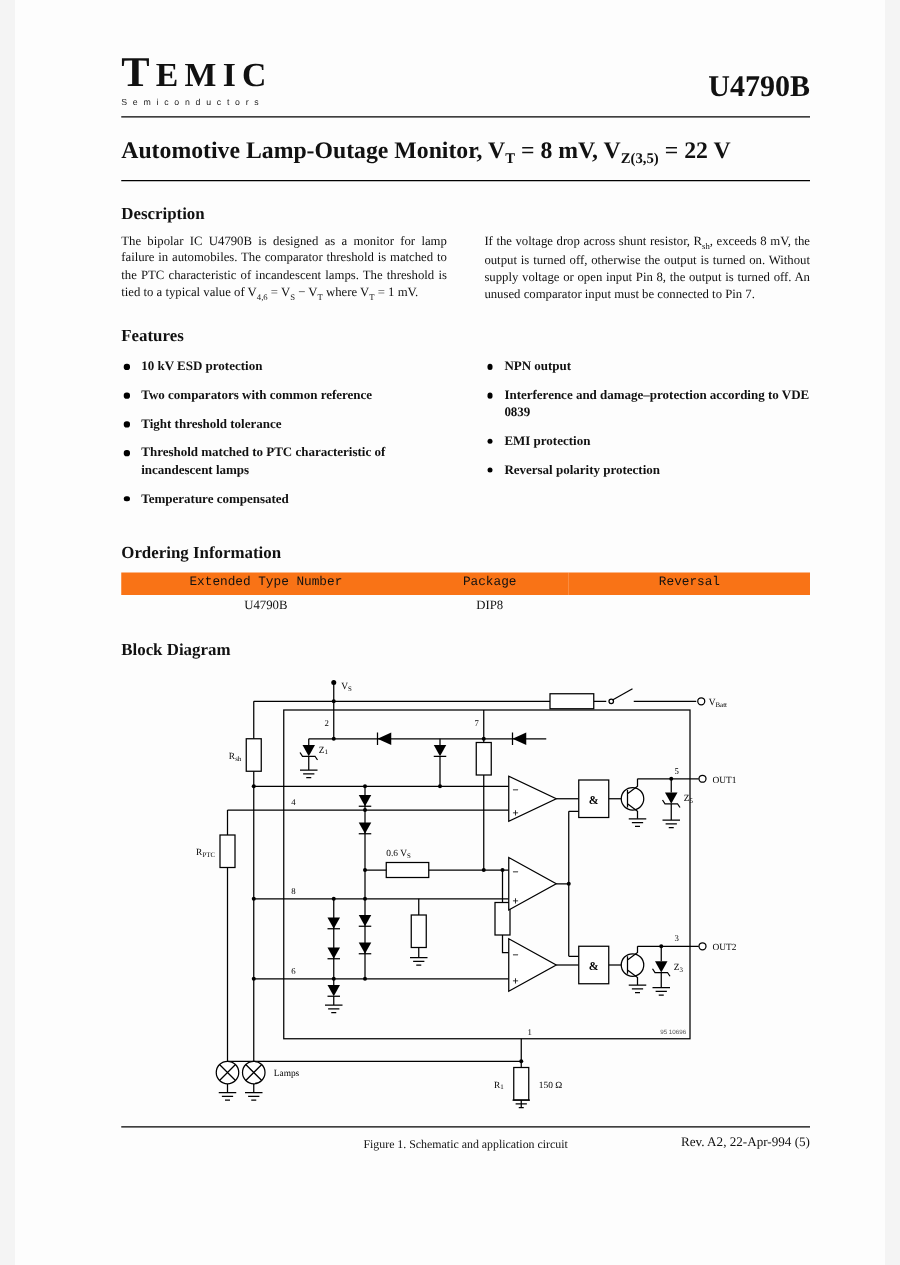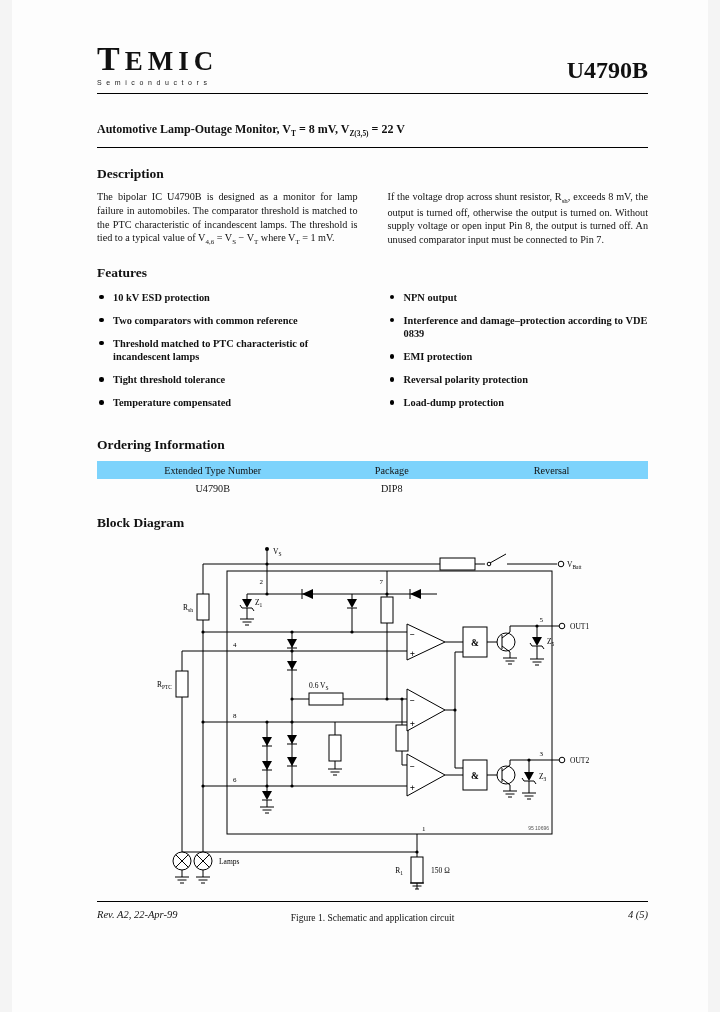--- a/index.html
+++ b/index.html
@@ -16,51 +16,51 @@
   
   .masthead{display:flex;justify-content:space-between;align-items:flex-end;height:60px;}
   .logo{font-weight:bold;letter-spacing:5px;line-height:1;}
   .logo .logo-t{font-size:34px;}
   .logo .logo-rest{font-size:27px;}
   .logo-sub{font-size:7px;letter-spacing:4.6px;margin-top:3px;font-family:"Liberation Sans",sans-serif;color:#222;}
   .part-number{font-size:24px;font-weight:bold;padding-bottom:2px;}
   .rule{border:none;border-top:1.6px solid #000;margin:7px 0 0 0;}
   .rule-thin{border:none;border-top:1.2px solid #000;margin:0;}
   
-  .doc-title{font-size:12px;font-weight:bold;margin:28px 0 9px 0;}
+  .doc-title{font-size:19px;font-weight:bold;margin:16px 0 9px 0;}
   .doc-title sub{font-size:0.62em;}
   
   h2.sec{font-size:13.5px;font-weight:bold;margin:18px 0 8px 0;}
   .cols{display:flex;gap:30px;}
   .col{flex:1;}
   .body-text{font-size:10.2px;line-height:1.34;text-align:justify;margin:0;}
   .body-text sub{font-size:0.68em;}
   
   .feat-list{list-style:none;margin:2px 0 0 0;padding:0;font-size:10.4px;font-weight:bold;}
   .feat-list li{position:relative;padding-left:16px;margin-bottom:9.5px;line-height:1.3;}
   .blt{position:absolute;left:2px;top:4px;width:4.5px;height:4.5px;background:#000;border-radius:50%;}
   
   table.order{width:100%;border-collapse:collapse;font-size:10.2px;margin-top:2px;}
-  table.order th{background:#7dd3fc;font-weight:normal;padding:2px 4px;height:14px;}
+  table.order th{background:#f97316;font-weight:normal;padding:2px 4px;height:14px;font-family:Liberation Mono, monospace;}
   table.order td{padding:2px 4px;height:14px;text-align:center;}
   table.order th{text-align:center;}
   
   .diagram-wrap{margin-top:2px;}
   .d-wire{stroke:#000;stroke-width:1;fill:none;}
   .d-box{fill:#fff;stroke:#000;stroke-width:1;}
   .d-fill{fill:#000;stroke:none;}
   .d-txt{font-family:"Liberation Serif","DejaVu Serif",serif;font-size:7.5px;fill:#000;}
   .d-sub{font-size:5.5px;}
   .d-pin{font-family:"Liberation Serif",serif;font-size:7px;fill:#000;}
   .d-sign{font-family:"DejaVu Sans Mono",monospace;font-size:8px;fill:#000;}
   .d-amp{font-family:"Liberation Serif",serif;font-size:9.5px;font-weight:bold;fill:#000;}
   .d-ref{font-family:"Liberation Sans",sans-serif;font-size:5px;fill:#555;}
   .fig-caption{text-align:center;font-size:9.5px;margin-top:18px;}
   
-  .footer{position:absolute;left:85px;right:60px;bottom:92px;border-top:1.2px solid #000;padding-top:7px;display:flex;justify-content:space-between;font-size:10.5px;font-style:italic;}
+  .footer{position:absolute;left:85px;right:60px;bottom:92px;border-top:1.2px solid #000;padding-top:7px;display:flex;justify-content:flex-end;font-size:10.5px;}
 </style>
 </head>
 <body>
 
 <div class="page">
 
   <div class="masthead">
     <div>
       <div class="logo"><span class="logo-t">T</span><span class="logo-rest">EMIC</span></div>
       <div class="logo-sub">Semiconductors</div>
@@ -81,32 +81,31 @@
       <p class="body-text"><span>If the voltage drop across shunt resistor, R</span><sub>sh</sub><span>, exceeds 8 mV, the output is turned off, otherwise the output is turned on. Without supply voltage or open input Pin 8, the output is turned off. An unused comparator input must be connected to Pin 7.</span></p>
     </div>
   </div>
 
   <h2 class="sec">Features</h2>
   <div class="cols">
     <div class="col">
       <ul class="feat-list">
         <li><span class="blt"></span><span>10 kV  ESD protection</span></li>
         <li><span class="blt"></span><span>Two comparators with common reference</span></li>
+        <li><span class="blt"></span><span>Tight threshold tolerance</span></li>
         <li><span class="blt"></span><span>Threshold matched to PTC characteristic of incandescent lamps</span></li>
-        <li><span class="blt"></span><span>Tight threshold tolerance</span></li>
         <li><span class="blt"></span><span>Temperature compensated</span></li>
       </ul>
     </div>
     <div class="col">
       <ul class="feat-list">
         <li><span class="blt"></span><span>NPN output</span></li>
         <li><span class="blt"></span><span>Interference and damage–protection according to VDE 0839</span></li>
         <li><span class="blt"></span><span>EMI protection</span></li>
         <li><span class="blt"></span><span>Reversal polarity protection</span></li>
-        <li><span class="blt"></span><span>Load-dump protection</span></li>
       </ul>
     </div>
   </div>
 
   <h2 class="sec">Ordering Information</h2>
   <table class="order">
     <thead>
       <tr>
         <th style="width:42%">Extended Type Number</th>
         <th style="width:23%">Package</th>

